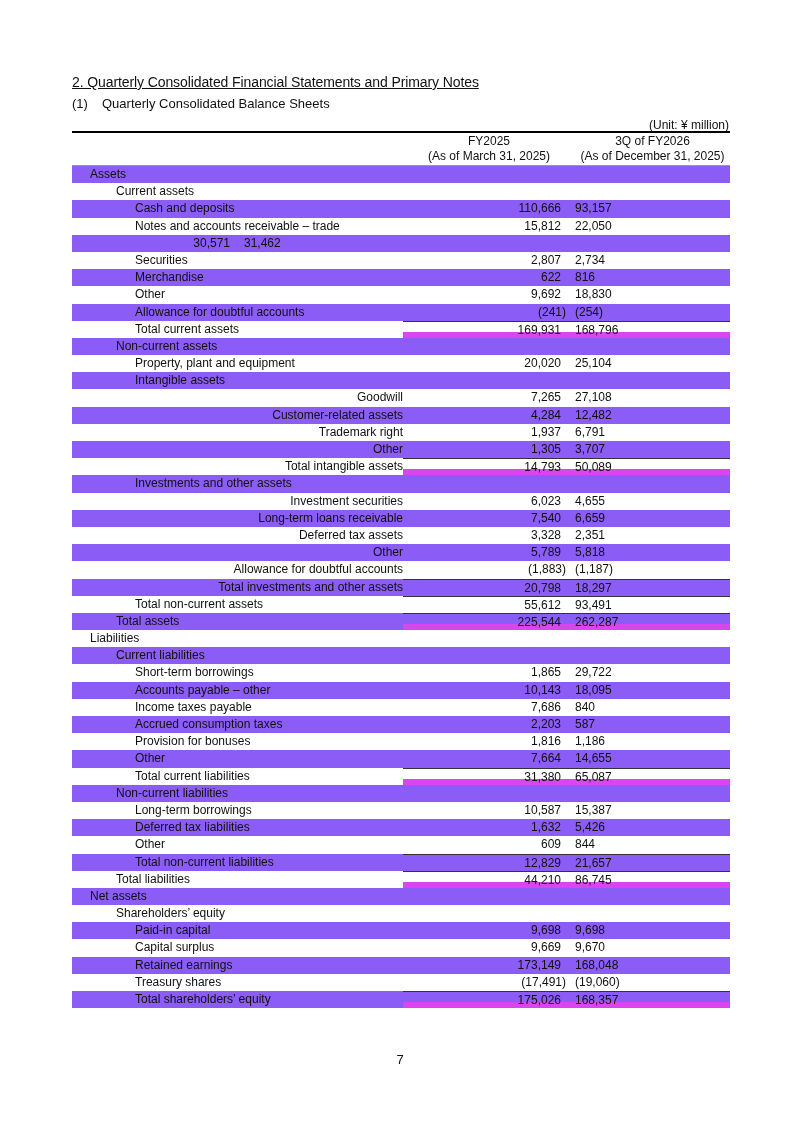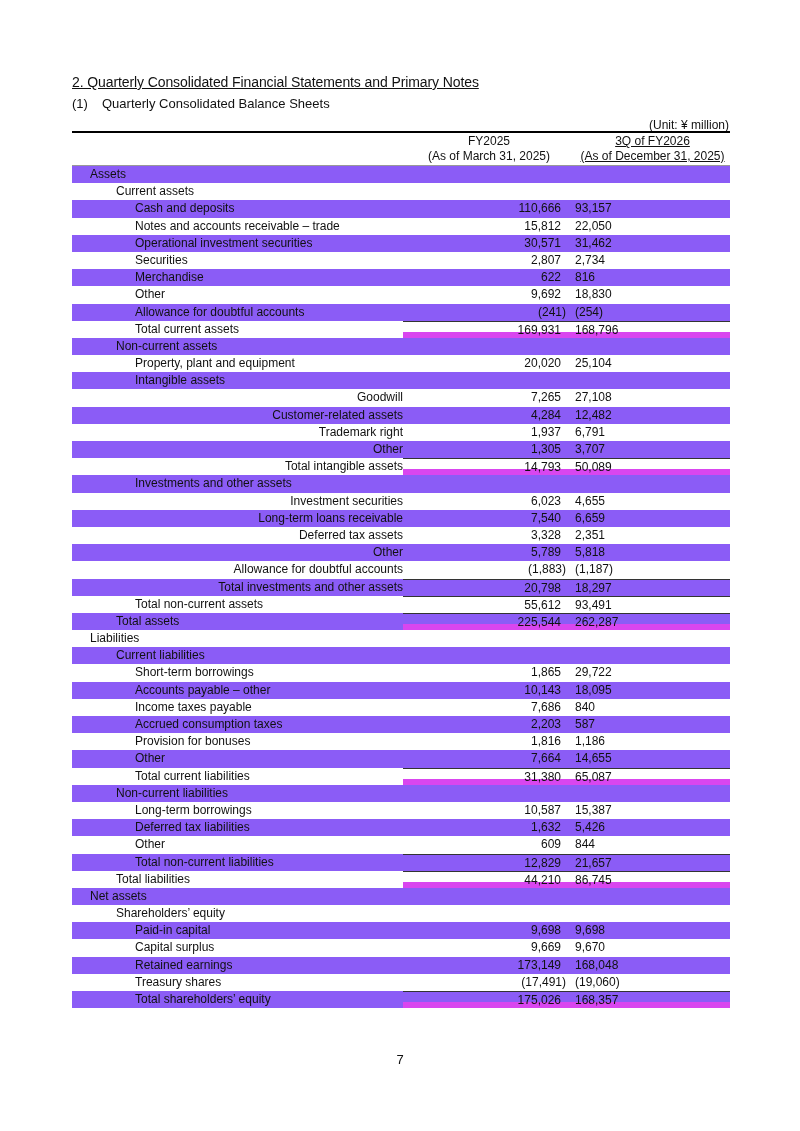--- a/index.html
+++ b/index.html
@@ -23,21 +23,21 @@
   .table {
     position: absolute; left: 72px; top: 131px; width: 658px;
     border-top: 2px solid #000;
   }
   .thead {
     display: flex; height: 32px; border-bottom: 1px solid #999;
     font-size: 12px;
   }
   .thead .lbl { width: 331px; }
   .thead .c1 { width: 172px; text-align: center; line-height: 15px; padding-top: 1px; }
-  .thead .c2 { width: 155px; text-align: center; line-height: 15px; padding-top: 1px; text-decoration: underline; }
+  .thead .c2 { width: 155px; text-align: center; line-height: 15px; padding-top: 1px; }
   .row {
     display: flex; height: 17.2px; font-size: 12px; line-height: 17.2px;
     white-space: nowrap;
   }
   .row.blue { background: #8b5cf6; }
   .row .lbl { width: 331px; box-sizing: border-box; }
   .row .c1 { width: 172px; text-align: right; box-sizing: border-box; padding-right: 14px; }
   .row .c2 { width: 155px; box-sizing: border-box; padding-right: 14px; }
   .row .neg { padding-right: 9px; }
   .row.total .c1, .row.total .c2 { border-top: 1px solid #333; }
@@ -87,21 +87,20 @@
         <div class="lbl i2">Cash and deposits</div>
         <div class="c1">110,666</div>
         <div class="c2">93,157</div>
       </div>
       <div class="row">
         <div class="lbl i2">Notes and accounts receivable – trade</div>
         <div class="c1">15,812</div>
         <div class="c2">22,050</div>
       </div>
       <div class="row blue">
-        <div class="lbl i2">Operational investment securities</div>
         <div class="c1">30,571</div>
         <div class="c2">31,462</div>
       </div>
       <div class="row">
         <div class="lbl i2">Securities</div>
         <div class="c1">2,807</div>
         <div class="c2">2,734</div>
       </div>
       <div class="row blue">
         <div class="lbl i2">Merchandise</div>

